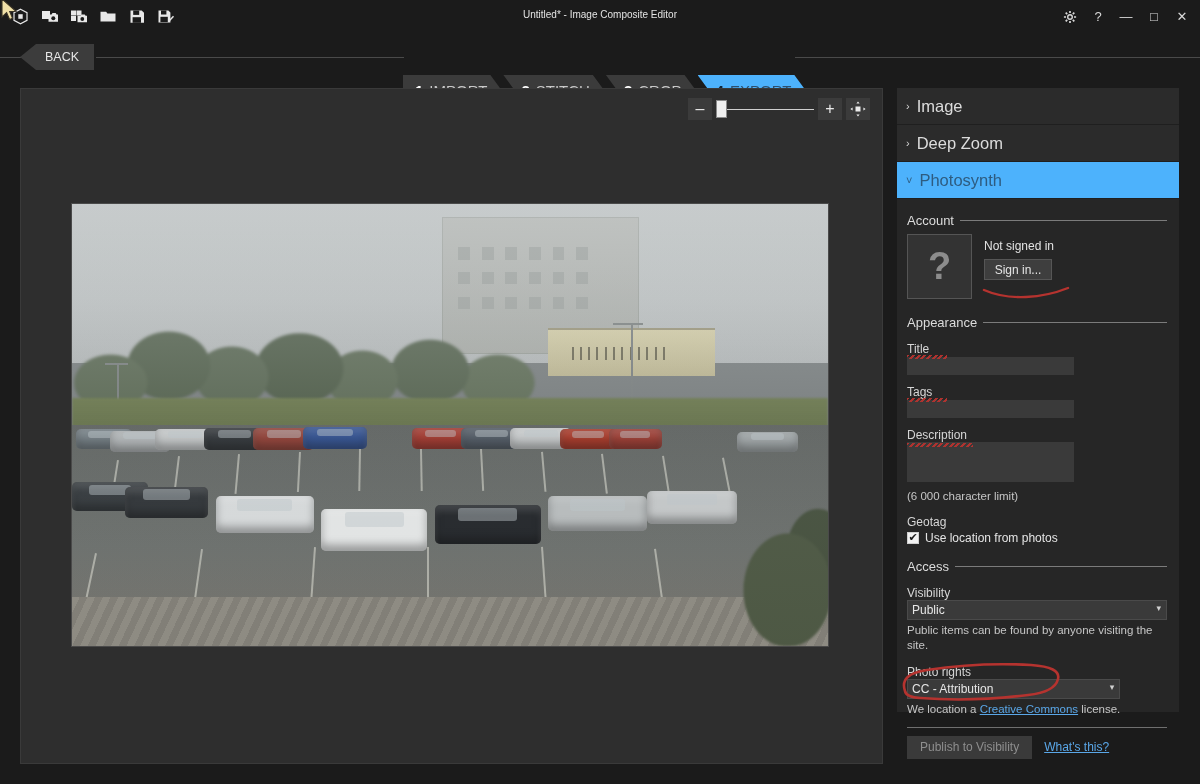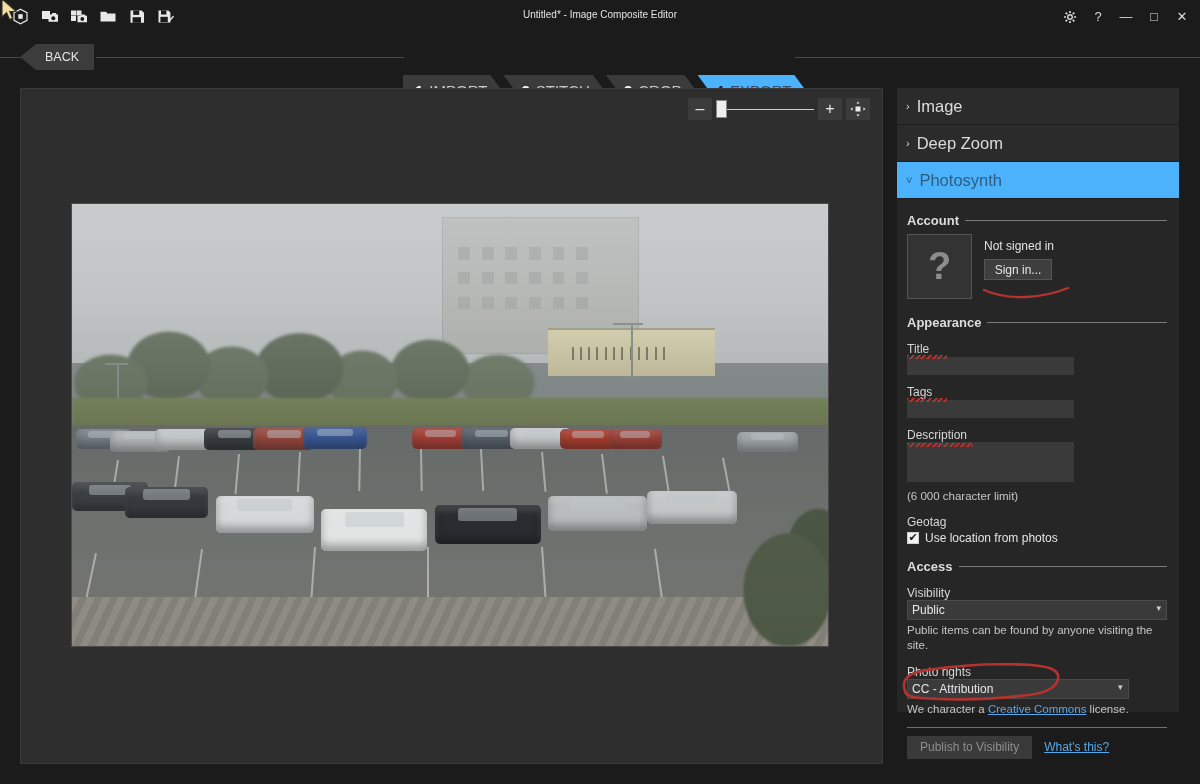--- a/index.html
+++ b/index.html
@@ -172,21 +172,21 @@
     height: 37px; display: flex; align-items: center;
     padding-left: 9px; font-size: 16.5px; color: #dcdcdc;
     background: #2b2b2b; border-bottom: 1px solid #1f1f1f;
   }
   .accordion-hdr .chev { font-size: 11px; margin-right: 7px; color:#d7d7d7; }
   .accordion-hdr.open { background: #4db2fc; color: #2e5c80; }
   .accordion-hdr.open .chev { color:#2e5c80; }
 
   #photosynth-body { padding: 8px 12px 0 10px; }
   .grp { margin-top: 6px; margin-bottom: 4px; display:flex; align-items:center; }
-  .grp-label { font-size: 13px; color: #dcdcdc; white-space: nowrap; padding-right: 6px; font-weight: bold; }
+  .grp-label { font-size: 13px; color: #dcdcdc; white-space: nowrap; padding-right: 6px; }
   .grp-rule { flex: 1; height: 1px; background: #7b7b7b; }
 
   .row { display:flex; align-items: flex-start; margin-bottom: 6px; flex-direction: column; }
   .row-label {
     width: 78px; flex: none; font-size: 12px; color: #d6d6d6;
     padding-top: 4px; position: relative;
   }
   .sq { position:absolute; left:0; bottom:-3px; height:4px; width:40px;
         background: repeating-linear-gradient(135deg, #b5332f 0 2px, transparent 2px 4px);
         opacity:.95; }
@@ -545,21 +545,21 @@
     <div class="row" style="margin-top:8px;">
       <div class="row-label">
         <span>Photo rights</span>
       </div>
       <div class="field sel-wrap">
         <select class="sel">
           <option>CC - Attribution</option>
         </select>
         <span class="caret">▾</span>
         <div class="hint">
-          <span>We character a </span><a href="#">Creative Commons</a><span> license.</span>
+          <span>We location a </span><a href="#">Creative Commons</a><span> license.</span>
         </div>
       </div>
     </div>
 
     <div id="bottom-rule"></div>
 
     <div id="publish-row">
       <button id="publish-btn" disabled="">Publish to Visibility</button>
       <a id="whats-this" href="#">What's this?</a>
     </div>

